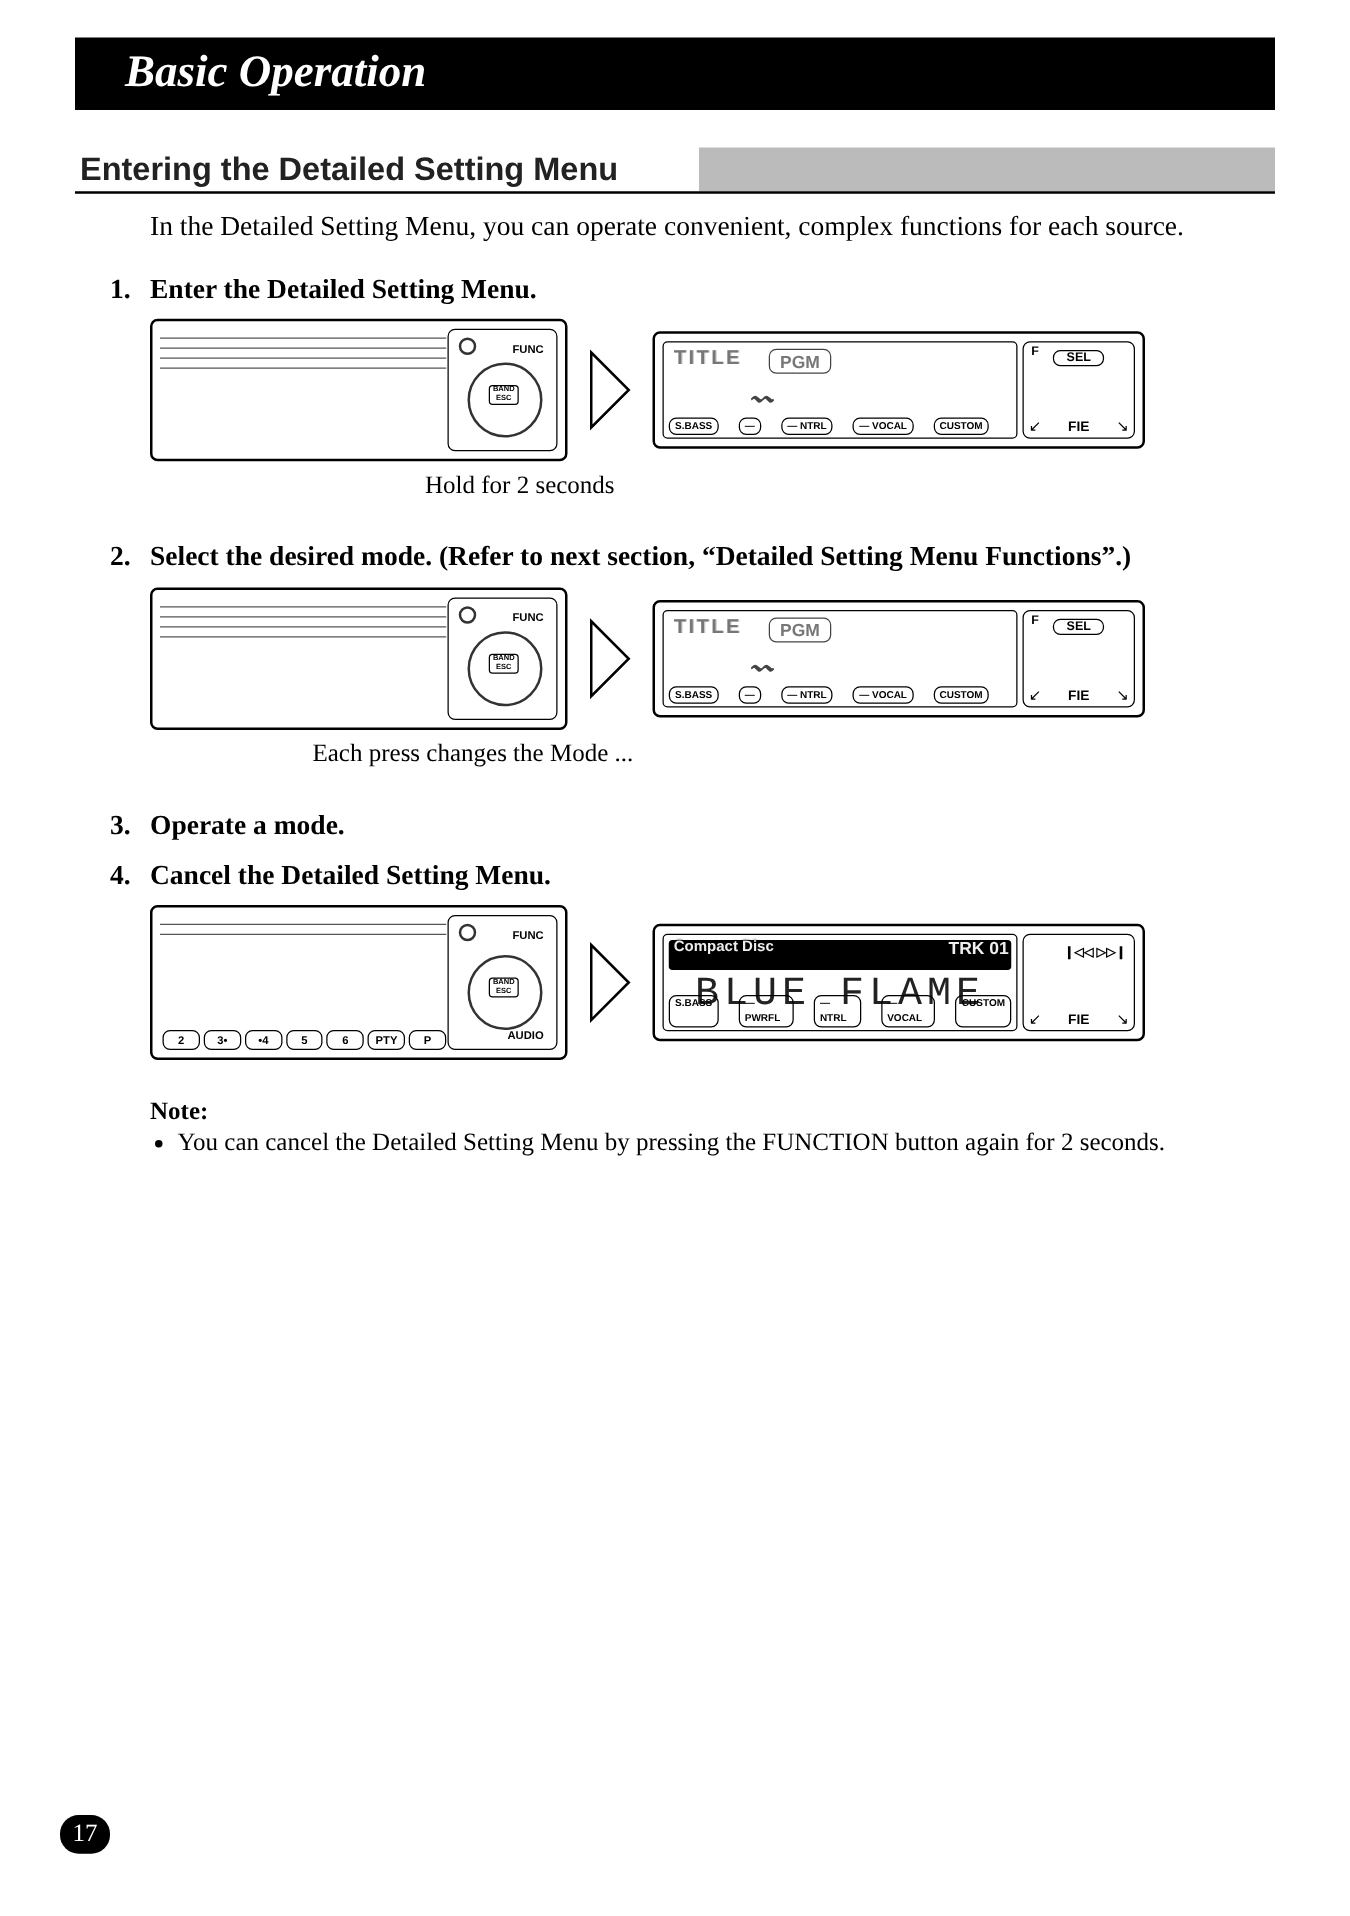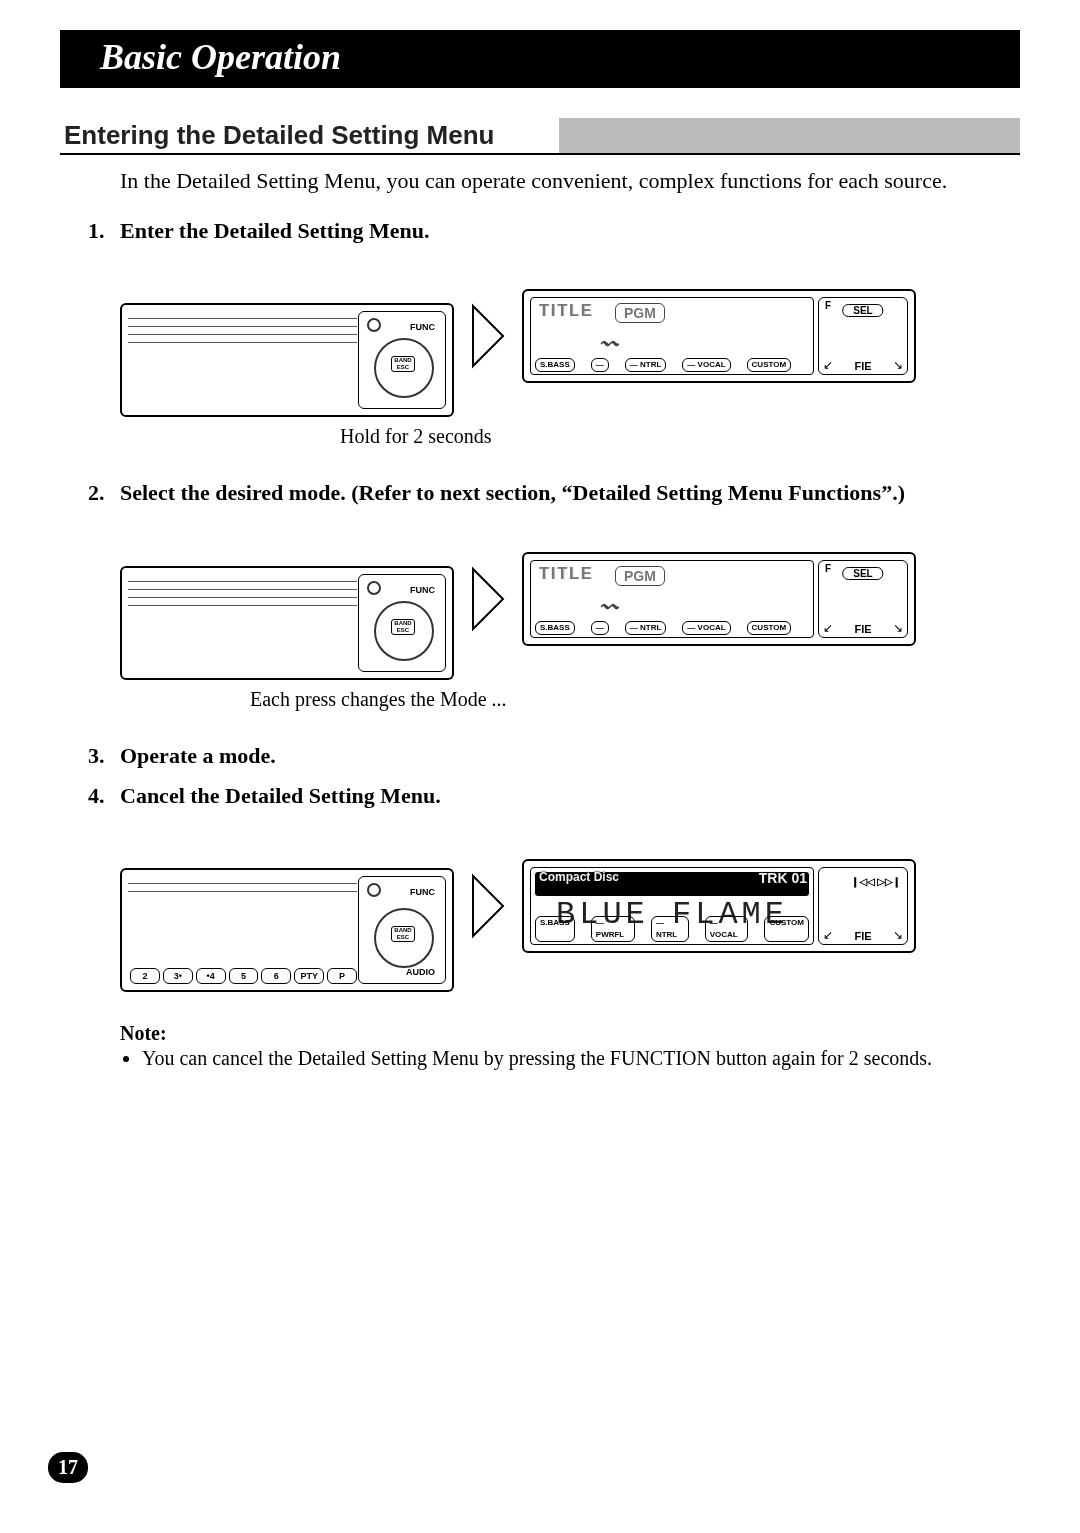--- a/index.html
+++ b/index.html
@@ -64,21 +64,20 @@
     gap: 14px;
   }
   .panel-left {
     width: 330px;
     height: 110px;
     border: 2px solid #000;
     position: relative;
     border-radius: 6px;
     overflow: hidden;
     background: #fff;
-    margin-top: 48px;
   }
   .panel-left.tall { height: 120px; }
   .panel-left .hlines {
     position: absolute;
     left: 6px; top: 6px; right: 95px; bottom: 40px;
   }
   .panel-left .hlines div {
     border-top: 1px solid #555;
     margin-top: 7px;
   }
@@ -193,21 +192,21 @@
   }
   .note-block .note-title{ font-weight:bold;margin-top:20px; }
   .note-block ul { margin:2px 0 0 0; padding-left:22px; }
   .note-block li { margin:0; }
   .page-num {
     position: absolute;
     bottom: 50px;
     left: 48px;
     background: #000;
     color: #fff;
-    font-weight: bold;
+    font-weight: normal;
     font-size: 20px;
     padding: 4px 10px;
     border-radius: 15px;
   }
 </style>
 </head>
 <body>
 
 <div class="page">
   <div class="chapter-bar">Basic Operation</div>

